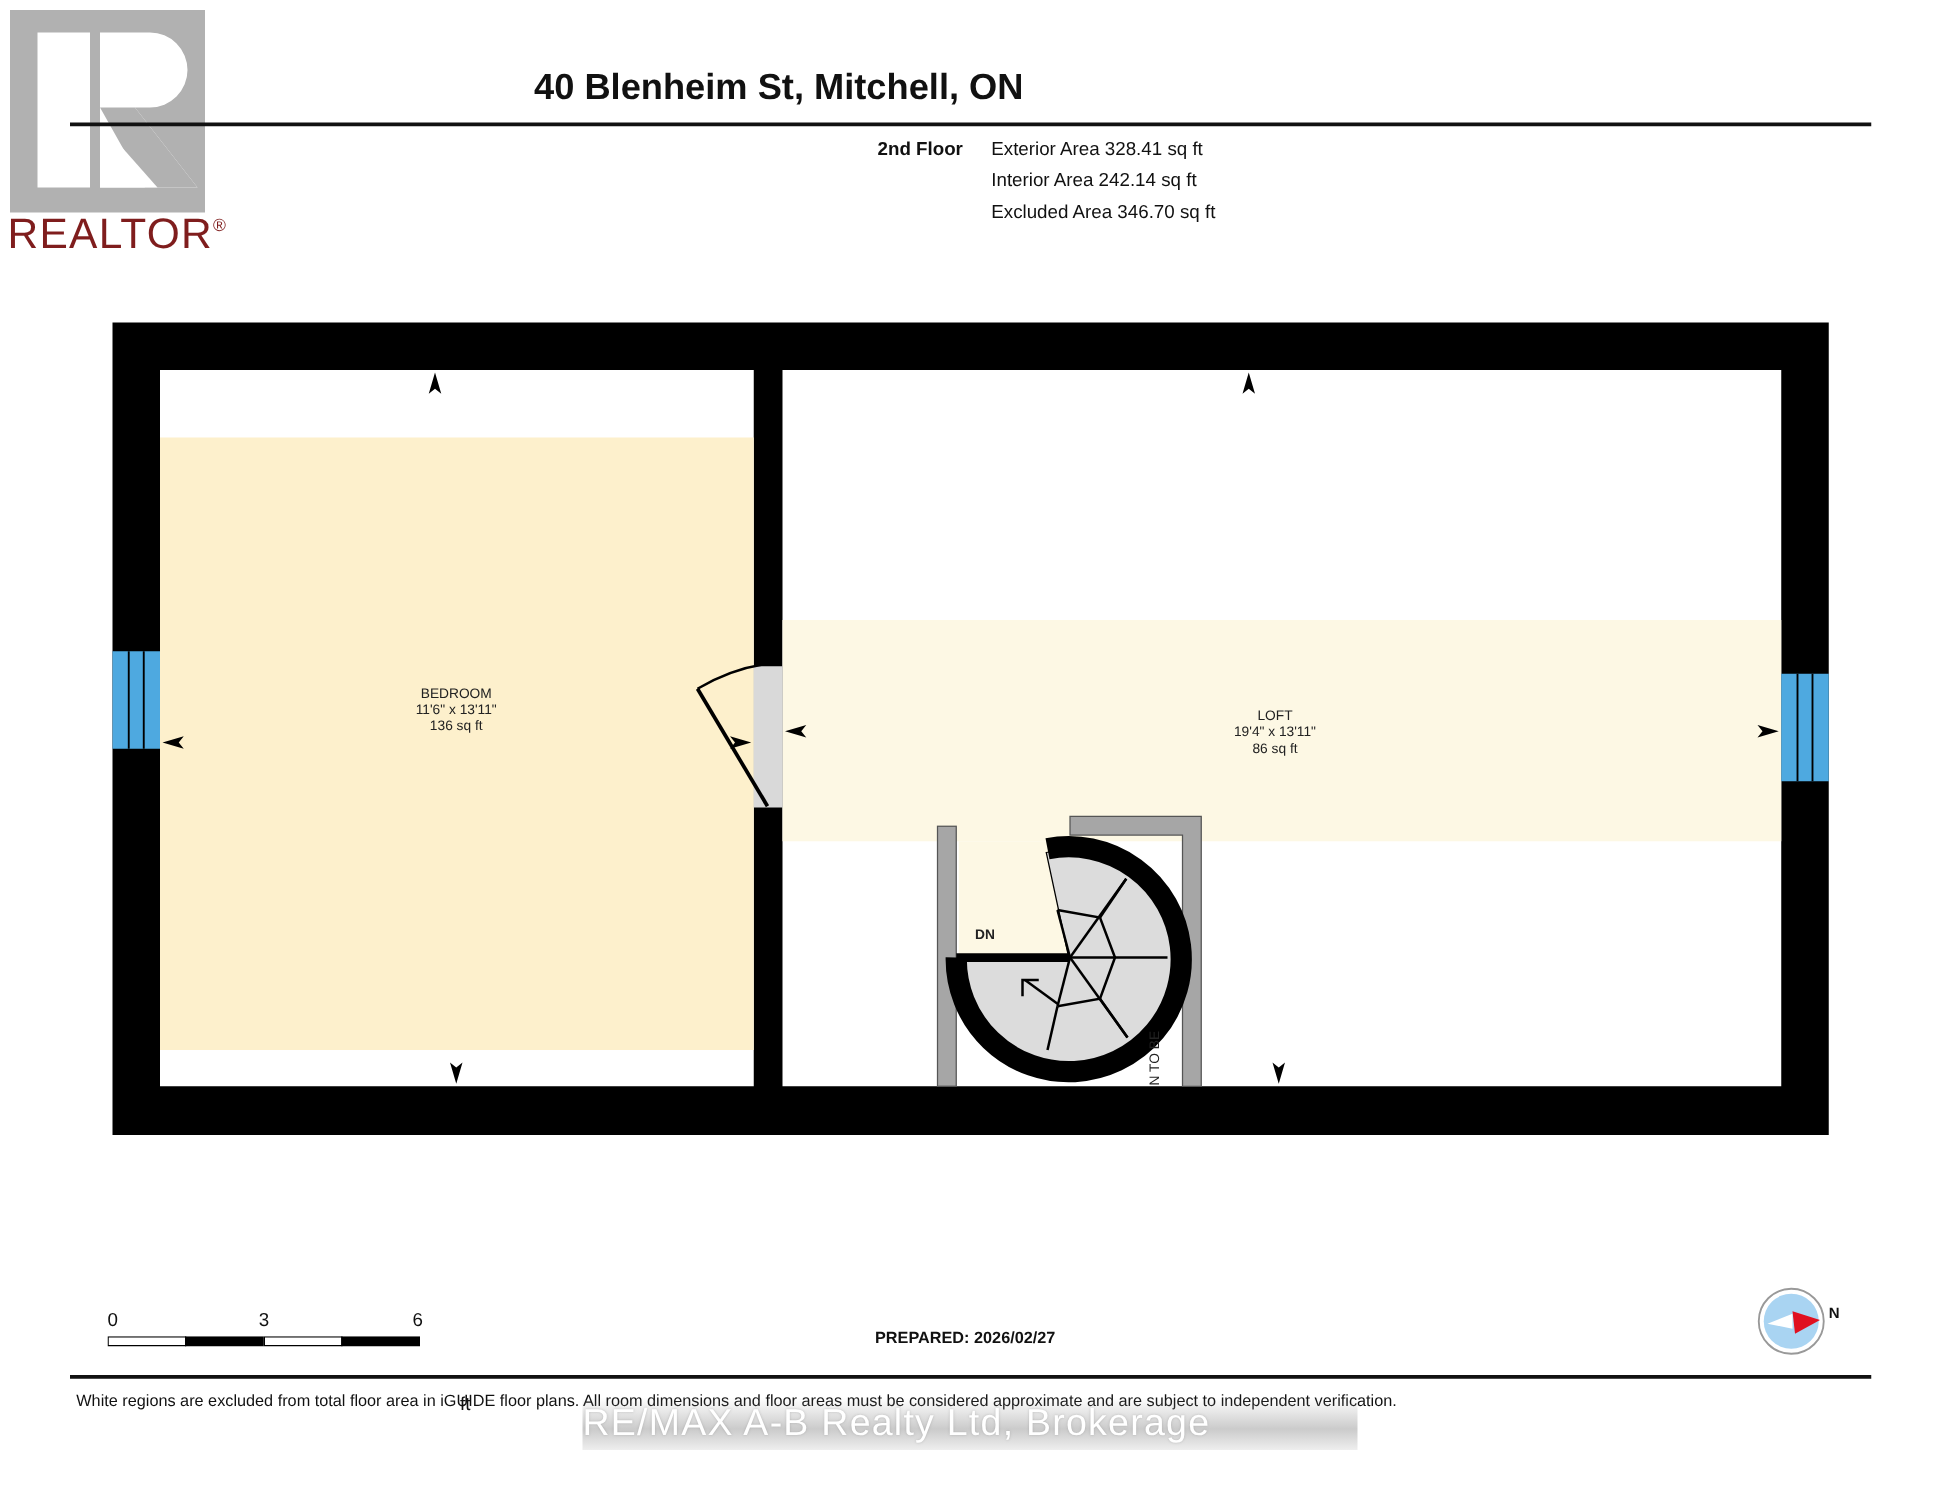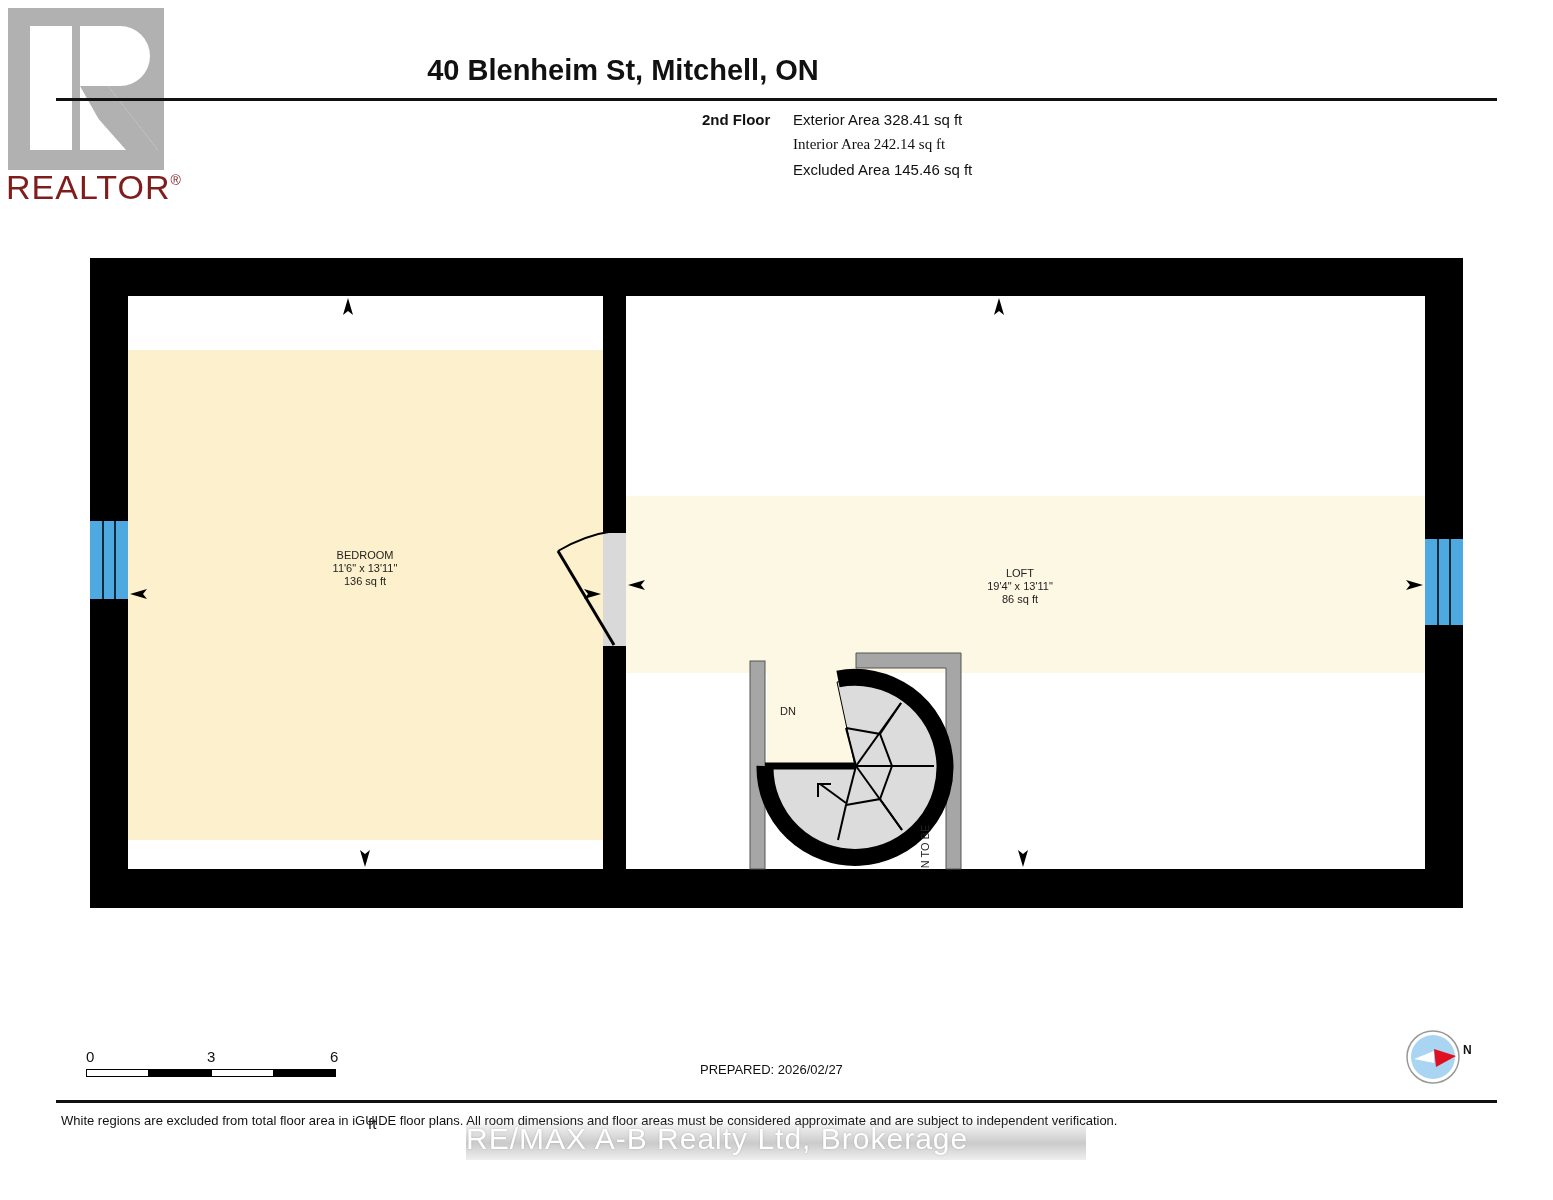--- a/index.html
+++ b/index.html
@@ -17,21 +17,21 @@
   .logo-text sup { font-size: 14px; vertical-align: top; position: relative; top: 4px; }
   .title {
     left: 0; width: 1246px; top: 54px; text-align: center;
     font-size: 29px; font-weight: bold; color: #111;
   }
   .rule { left: 56px; width: 1441px; height: 3px; background: #111; }
   .floor-label { left: 702px; top: 111px; font-size: 15px; font-weight: bold; }
   .area-line { left: 793px; font-size: 15px; }
   .plan { left: 0; top: 0; width: 1553px; height: 1200px; }
   .room-label { font-size: 11px; text-align: center; line-height: 13px; color: #222; }
-  .prepared { left: 700px; top: 1062px; font-size: 13px; }
+  .prepared { left: 700px; top: 1062px; font-size: 13px; font-weight: bold; }
   .disclaimer { left: 61px; top: 1113px; font-size: 13px; }
   .watermark {
     left: 466px; top: 1118px; width: 620px; height: 42px;
     font-size: 30px; color: #fff; line-height: 42px; white-space: nowrap;
     background: linear-gradient(to bottom, rgba(255,255,255,0) 0%, rgba(160,160,160,0.55) 60%, rgba(200,200,200,0.3) 100%);
     text-shadow: 0 0 2px rgba(120,120,120,0.4);
     letter-spacing: 1px;
   }
   .scale-label { font-size: 15px; }
 </style>
@@ -45,22 +45,22 @@
     <path d="M72 78 H100 L150 142 H108 Z" fill="#b1b1b1"></path>
     <path d="M72 90 L118 142 H72 Z" fill="#ffffff"></path>
   </svg>
 </div>
 <div class="abs logo-text"><span>REALTOR</span><sup>®</sup></div>
 
 <div class="abs title">40 Blenheim St, Mitchell, ON</div>
 <div class="abs rule" style="top:98px;"></div>
 <div class="abs floor-label">2nd Floor</div>
 <div class="abs area-line" style="top:111px;">Exterior Area 328.41 sq ft</div>
-<div class="abs area-line" style="top:136px;font-family:Liberation Serif, serif;">Interior Area 242.14 sq ft</div>
-<div class="abs area-line" style="top:161px;">Excluded Area 145.46 sq ft</div>
+<div class="abs area-line" style="top:136px;">Interior Area 242.14 sq ft</div>
+<div class="abs area-line" style="top:161px;">Excluded Area 346.70 sq ft</div>
 
 <svg class="abs plan" width="1553" height="1200" viewBox="0 0 1553 1200">
 
   <rect x="90" y="258" width="1373" height="650" fill="#000"></rect>
 
   <rect x="128" y="296" width="475" height="573" fill="#ffffff"></rect>
   <rect x="128" y="350" width="475" height="490" fill="#fdf0cc"></rect>
 
   <rect x="626" y="296" width="799" height="573" fill="#ffffff"></rect>
   <rect x="626" y="496" width="799" height="177" fill="#fdf8e4"></rect>
@@ -124,21 +124,21 @@
 <div class="abs room-label" style="left:315px; top:549px; width:100px;">
   <div>BEDROOM</div>
   <div>11'6" x 13'11"</div>
   <div>136 sq ft</div>
 </div>
 <div class="abs room-label" style="left:970px; top:567px; width:100px;text-align:center;">
   <div>LOFT</div>
   <div>19'4" x 13'11"</div>
   <div>86 sq ft</div>
 </div>
-<div class="abs room-label" style="left:780px; top:705px;">DN</div>
+<div class="abs room-label" style="left:780px; top:742px;font-weight:bold;">DN</div>
 <div class="abs room-label" style="left:875px; top:840px; width:100px; transform:rotate(-90deg); transform-origin:center; white-space:nowrap; text-align:center;">N TO BE</div>
 
 <div class="abs scale-label" style="left:86px; top:1048px;">0</div>
 <div class="abs scale-label" style="left:207px; top:1048px;">3</div>
 <div class="abs scale-label" style="left:330px; top:1048px;">6</div>
 <div class="abs scale-label" style="left:346px; top:1115px;margin-left:22px;">ft</div>
 <svg class="abs" style="left:86px; top:1069px;" width="252" height="10">
   <rect x="0.5" y="0.5" width="62" height="7" fill="#fff" stroke="#000"></rect>
   <rect x="62" y="0" width="63" height="8" fill="#000"></rect>
   <rect x="125.5" y="0.5" width="62" height="7" fill="#fff" stroke="#000"></rect>

